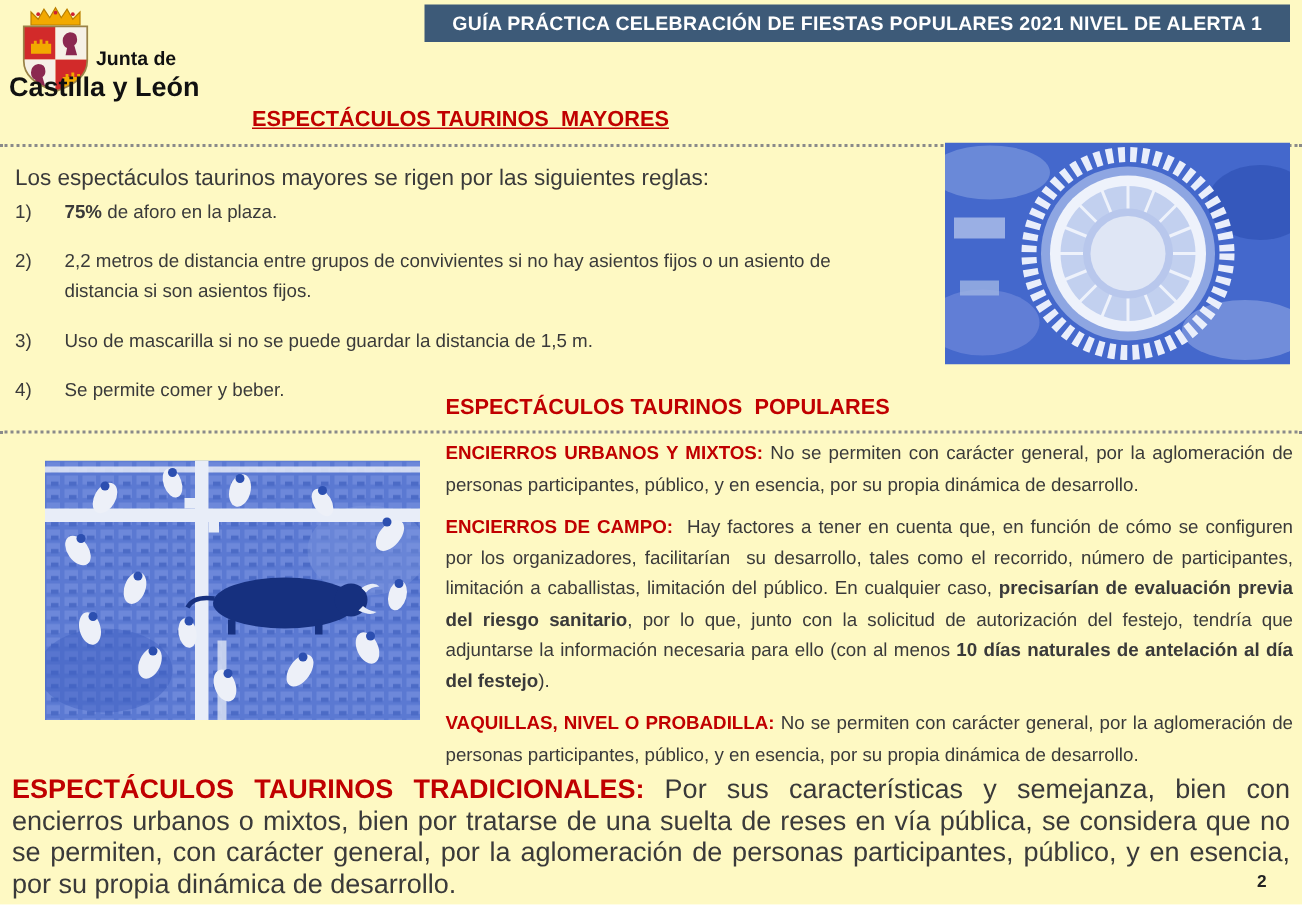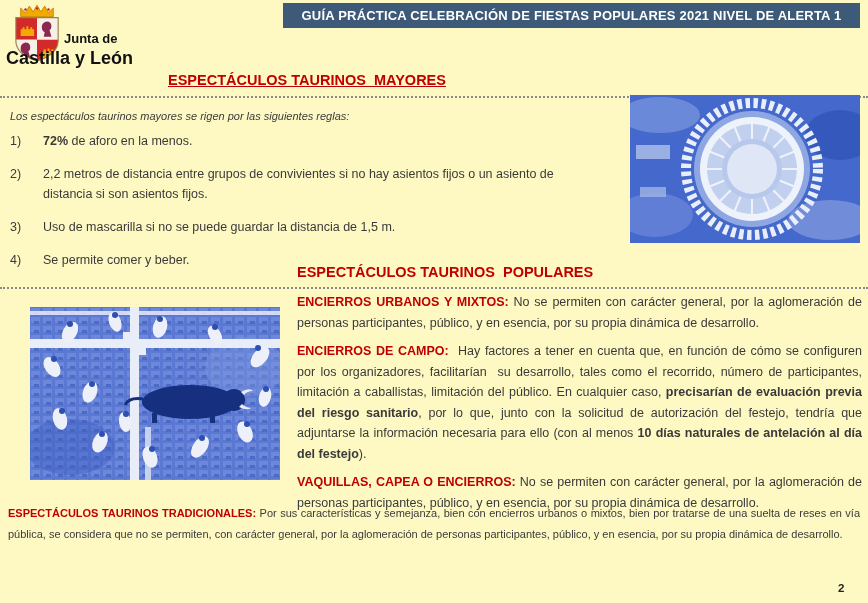--- a/index.html
+++ b/index.html
@@ -13,33 +13,33 @@
 
   
   .logo{position:absolute;left:8px;top:2px;width:180px;height:66px;}
   .logo svg{position:absolute;left:4px;top:2px;}
   .logo .l1{position:absolute;left:56px;top:29px;font-weight:bold;font-size:13px;color:#111;white-space:nowrap;}
   .logo .l2{position:absolute;left:-2px;top:46px;font-weight:bold;font-size:18px;color:#111;white-space:nowrap;}
 
   .red-heading{position:absolute;color:#c00000;font-weight:bold;font-size:14.5px;white-space:pre;}
   .dotline{position:absolute;left:0;width:868px;height:0;border-top:2px dotted #8a8a8a;}
 
-  .intro{position:absolute;left:10px;top:110px;font-size:11px;font-style:italic;}
+  .intro{position:absolute;left:10px;top:110px;font-size:15px;}
   .rules{position:absolute;left:10px;top:131px;width:600px;}
   .rule{display:flex;margin-bottom:12px;font-size:12.5px;line-height:1.65;}
   .rule .num{width:33px;flex:0 0 33px;}
   .rule .txt{flex:1;white-space:pre-wrap;}
 
   .img-frame{position:absolute;}
   .img-frame svg{display:block;}
 
   .rightcol{position:absolute;left:297px;top:292px;width:565px;}
   .rightcol p{margin:0 0 8px 0;font-size:12.5px;line-height:20.5px;text-align:justify;white-space:pre-wrap;}
 
-  .footerpar{position:absolute;left:8px;top:503px;width:852px;font-size:11px;line-height:21px;
+  .footerpar{position:absolute;left:8px;top:516px;width:852px;font-size:18px;line-height:21px;
              text-align:justify;white-space:pre-wrap;}
 
   .pagenum{position:absolute;left:838px;top:582px;font-size:11.5px;font-weight:bold;color:#222;}
 
   .b{font-weight:bold;}
   .r{color:#c00000;}
 </style>
 </head>
 <body>
 
@@ -82,21 +82,21 @@
     <span class="l2">Castilla y León</span>
   </div>
 
   <div class="red-heading" style="left:168px;top:72px;text-decoration:underline;">ESPECTÁCULOS TAURINOS  MAYORES</div>
   <div class="dotline" style="top:96px;"></div>
 
   <div class="intro">Los espectáculos taurinos  mayores se rigen por las siguientes reglas:</div>
   <div class="rules">
     <div class="rule">
       <span class="num">1)</span>
-      <span class="txt"><span class="b">72%</span><span> de aforo en la menos.</span></span>
+      <span class="txt"><span class="b">75%</span><span> de aforo en la plaza.</span></span>
     </div>
     <div class="rule">
       <span class="num">2)</span>
       <span class="txt" style="max-width:528px;"><span>2,2 metros de distancia entre grupos de convivientes si no hay asientos fijos o un asiento de distancia si son asientos fijos.</span></span>
     </div>
     <div class="rule">
       <span class="num">3)</span>
       <span class="txt"><span>Uso de mascarilla si no se puede guardar la distancia de 1,5 m.</span></span>
     </div>
     <div class="rule">
@@ -207,20 +207,20 @@
           <circle cx="217" cy="117" r="3"></circle>
         <circle cx="236" cy="82" r="3"></circle>
           <circle cx="96" cy="107" r="3"></circle>
       </g>
     </svg>
   </div>
 
   <div class="rightcol">
     <p><span class="b r">ENCIERROS URBANOS Y MIXTOS:</span><span> No se permiten con carácter general, por la aglomeración de personas participantes, público, y en esencia, por su propia dinámica de desarrollo.</span></p>
     <p><span class="b r">ENCIERROS DE CAMPO:</span><span>  Hay factores a tener en cuenta que, en función de cómo se configuren por los organizadores, facilitarían  su desarrollo, tales como el recorrido, número de participantes, limitación a caballistas, limitación del público. En cualquier caso, </span><span class="b">precisarían de evaluación previa del riesgo sanitario</span><span>, por lo que, junto con la solicitud de autorización del festejo, tendría que adjuntarse la información necesaria para ello (con al menos </span><span class="b">10 días naturales de antelación al día del festejo</span><span>).</span></p>
-    <p><span class="b r">VAQUILLAS, CAPEA O ENCIERROS:</span><span> No se permiten con carácter general, por la aglomeración de personas participantes, público, y en esencia, por su propia dinámica de desarrollo.</span></p>
+    <p><span class="b r">VAQUILLAS, NIVEL O PROBADILLA:</span><span> No se permiten con carácter general, por la aglomeración de personas participantes, público, y en esencia, por su propia dinámica de desarrollo.</span></p>
   </div>
 
   <div class="footerpar"><span class="b r">ESPECTÁCULOS TAURINOS TRADICIONALES:</span><span> Por sus características y semejanza, bien con encierros urbanos o mixtos, bien por tratarse de una suelta de reses en vía pública, se considera que no se permiten, con carácter general, por la aglomeración de personas participantes, público, y en esencia, por su propia dinámica de desarrollo.</span></div>
 
   <div class="pagenum">2</div>
 
 </div>
 
 </body></html>

